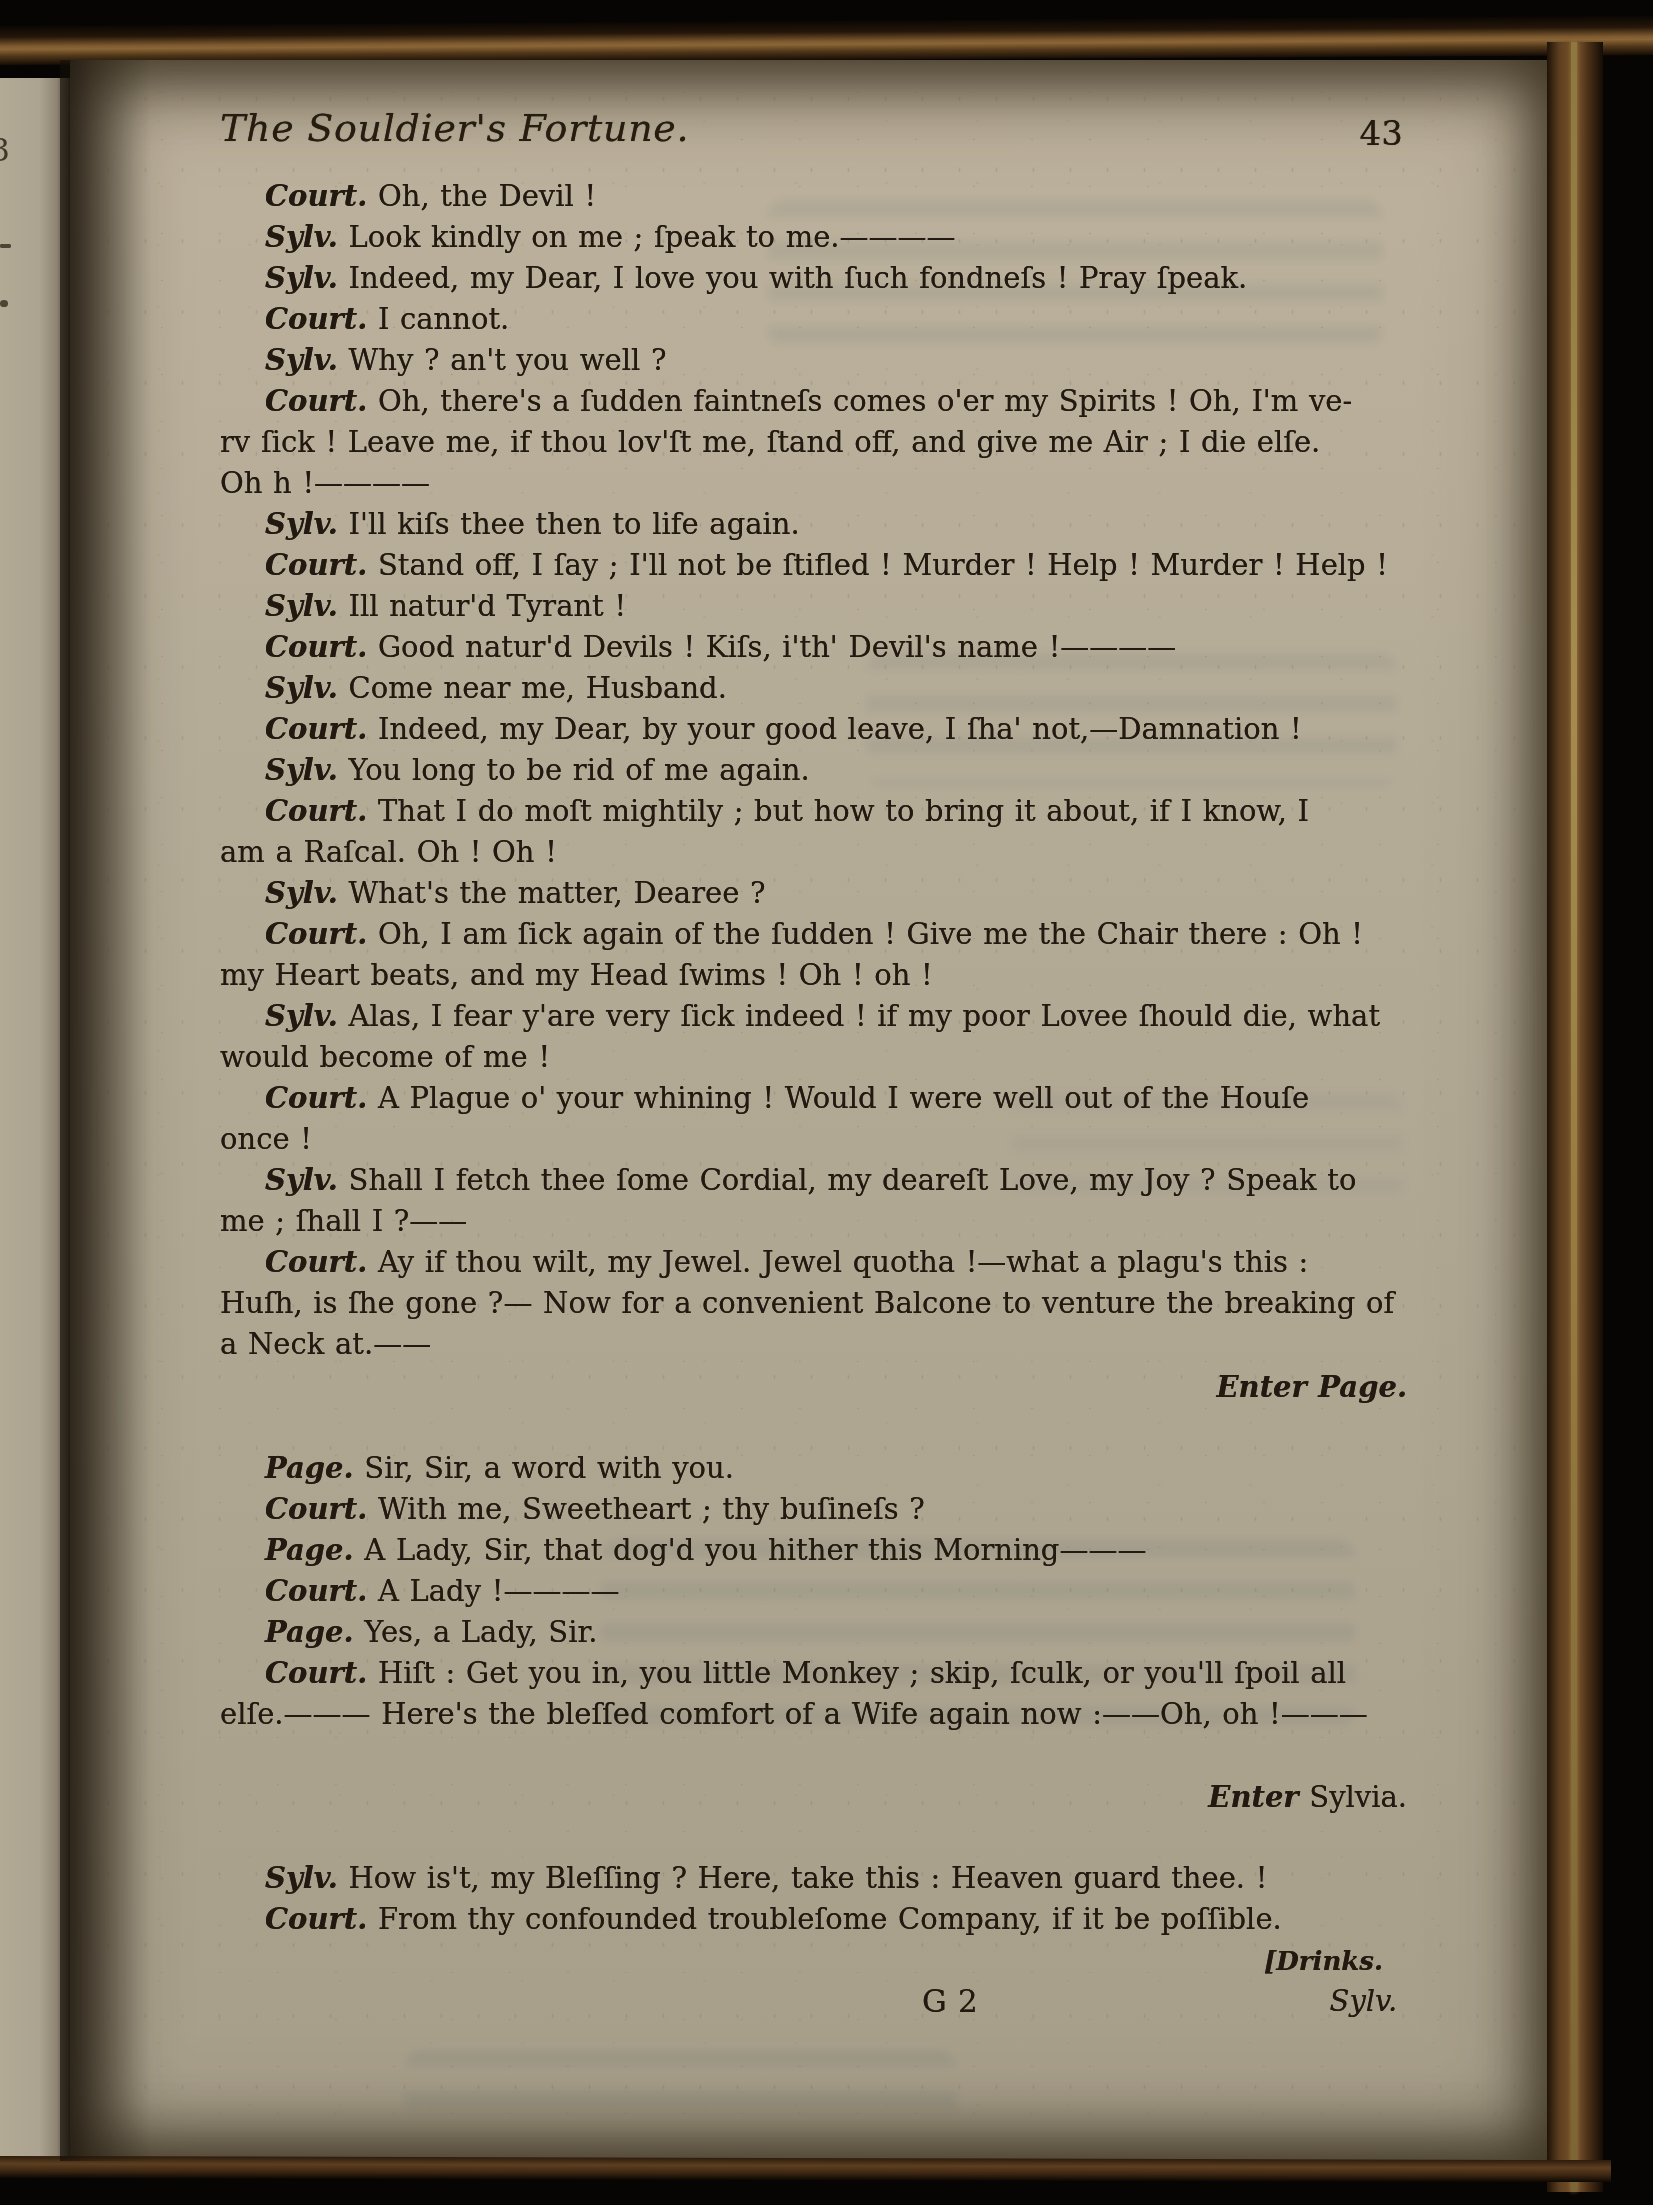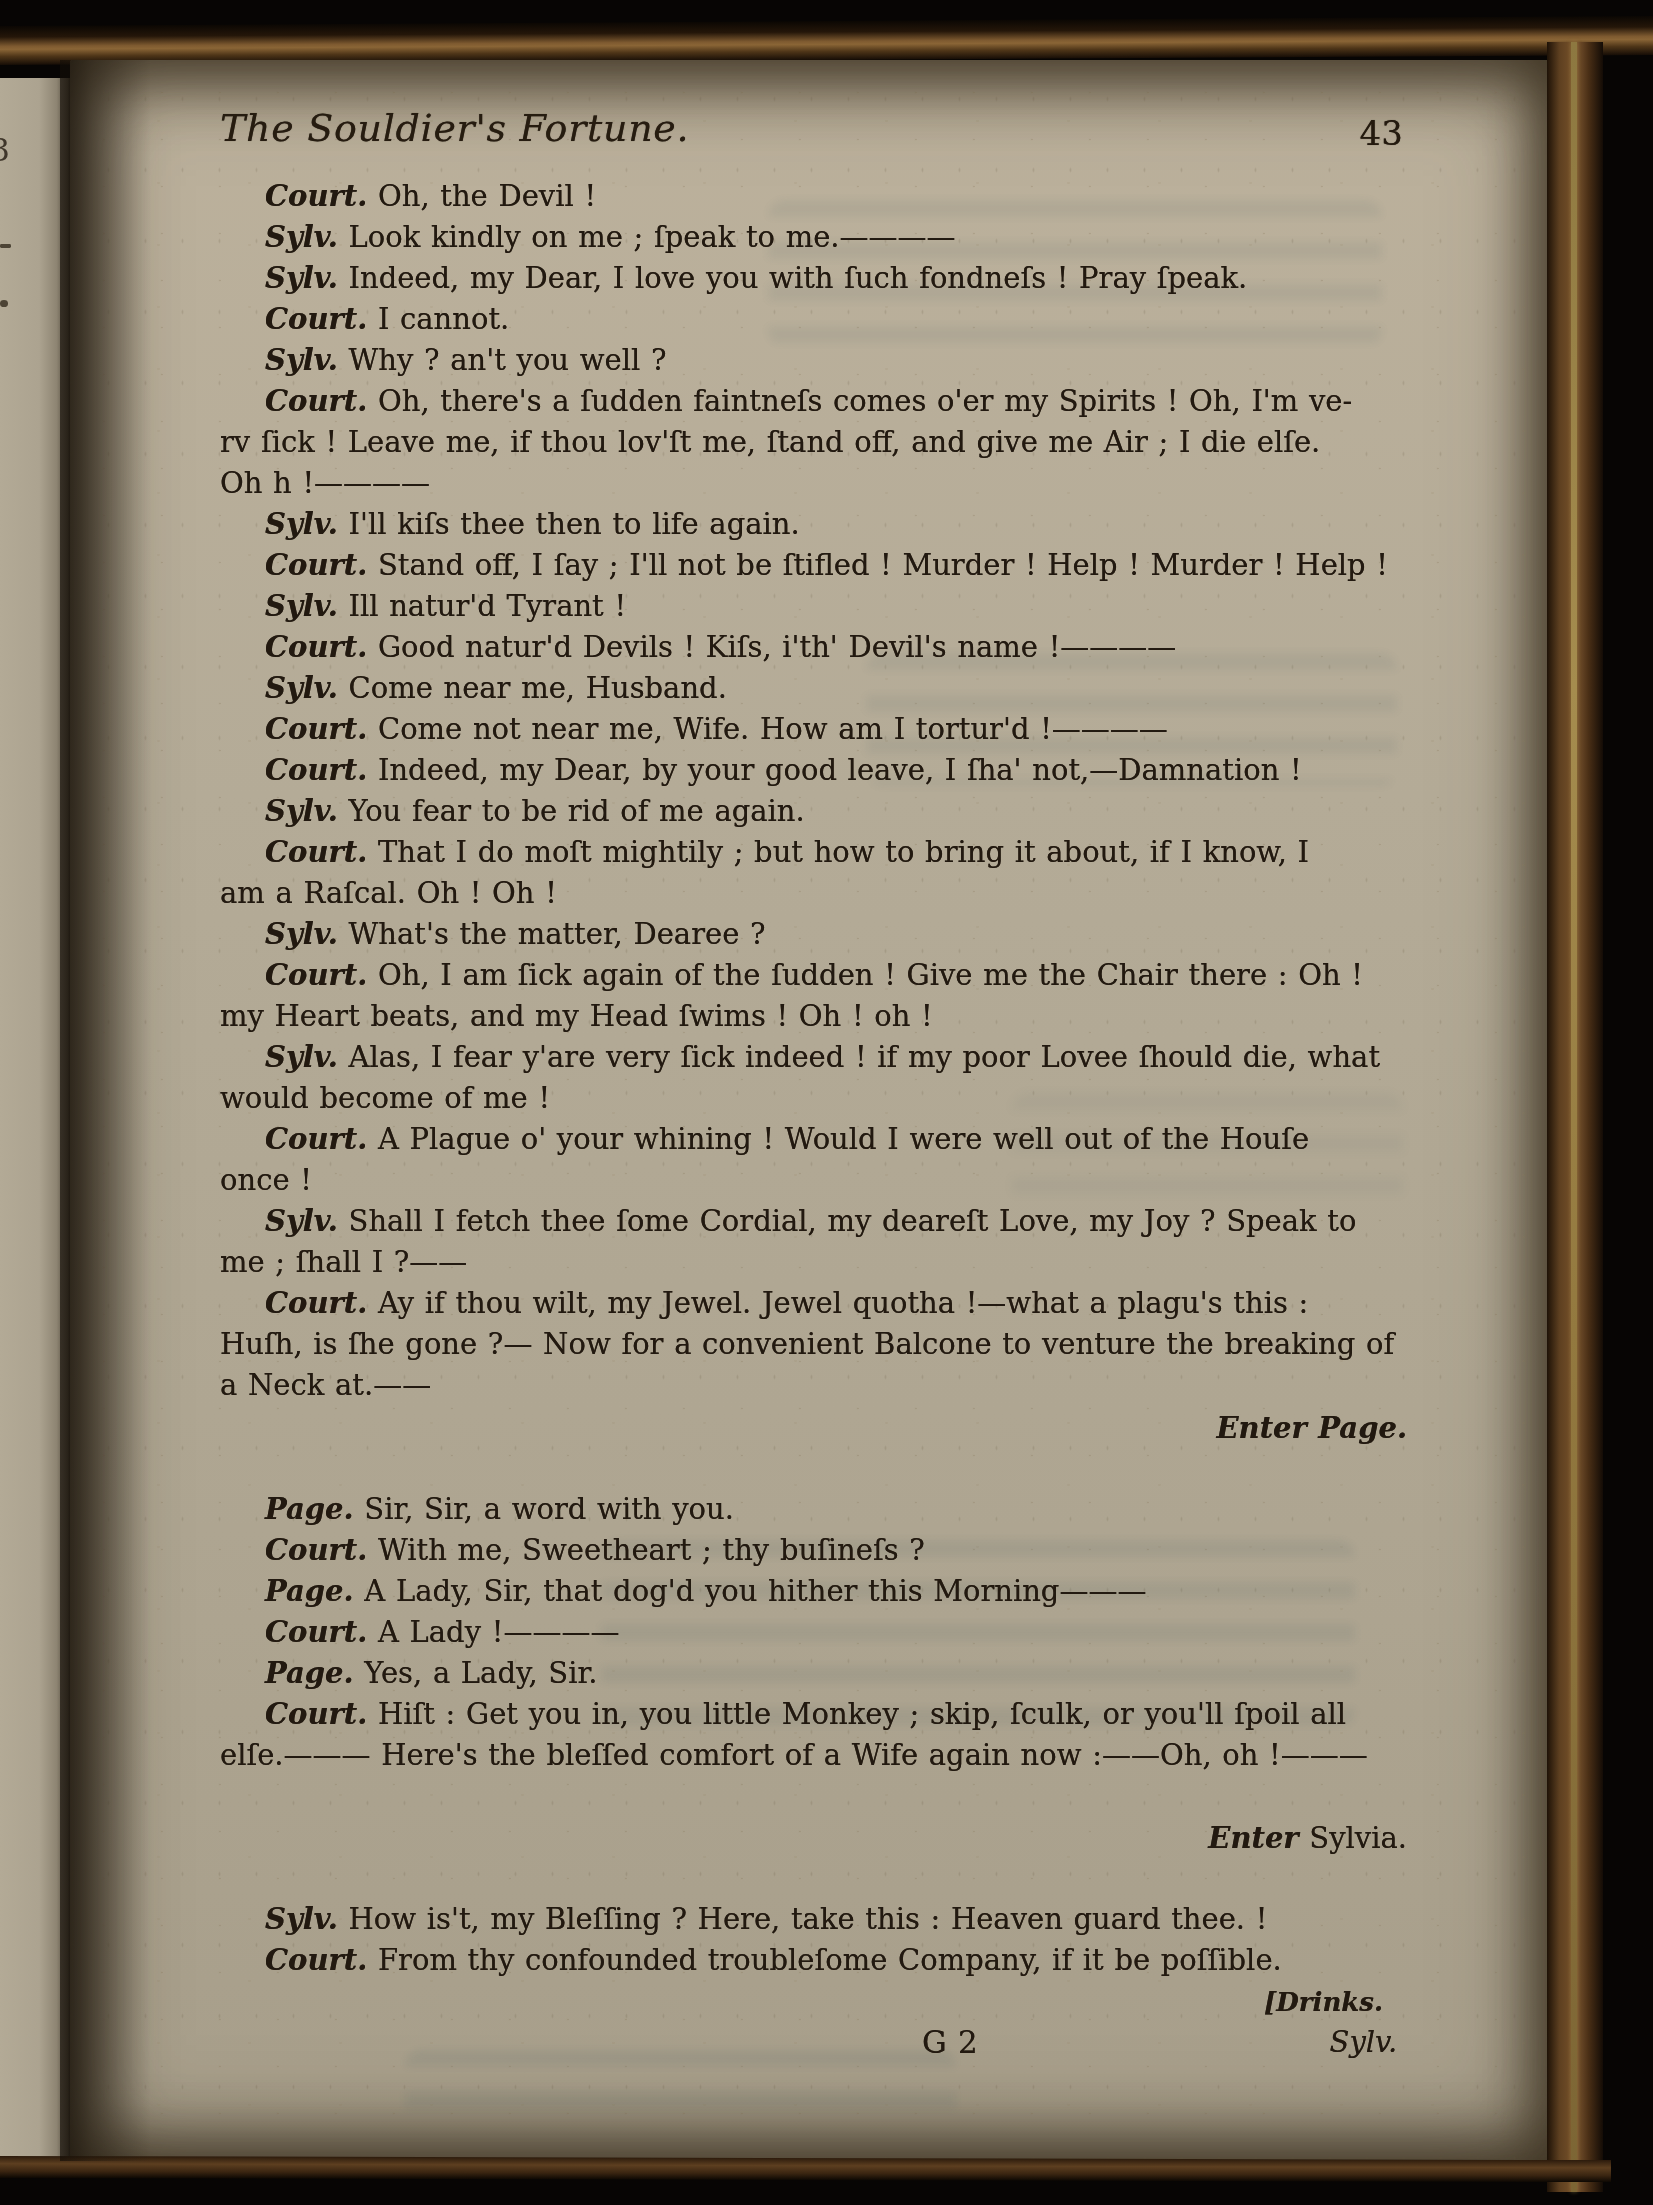--- a/index.html
+++ b/index.html
@@ -159,23 +159,22 @@
         <p class="line ind"><i>Court.</i> <span>I cannot.</span></p>
         <p class="line ind"><i>Sylv.</i> <span>Why ? an't you well ?</span></p>
         <p class="line ind"><i>Court.</i> <span>Oh, there's a ſudden faintneſs comes o'er my Spirits ! Oh, I'm ve-</span></p>
         <p class="line flush"><span>rv ſick ! Leave me, if thou lov'ſt me, ſtand off, and give me Air ; I die elſe.</span></p>
         <p class="line flush"><span>Oh h !————</span></p>
         <p class="line ind"><i>Sylv.</i> <span>I'll kiſs thee then to life again.</span></p>
         <p class="line ind"><i>Court.</i> <span>Stand off, I ſay ; I'll not be ſtifled ! Murder ! Help ! Murder ! Help !</span></p>
         <p class="line ind"><i>Sylv.</i> <span>Ill natur'd Tyrant !</span></p>
         <p class="line ind"><i>Court.</i> <span>Good natur'd Devils ! Kiſs, i'th' Devil's name !————</span></p>
         <p class="line ind"><i>Sylv.</i> <span>Come near me, Husband.</span></p>
-        <p class="line ind"><i>Court.</i> <span>Come not near me, Wife.  How am I tortur'd !————</span></p>
         <p class="line ind"><i>Court.</i> <span>Indeed, my Dear, by your good leave, I ſha' not,—Damnation !</span></p>
-        <p class="line ind"><i>Sylv.</i> <span>You fear to be rid of me again.</span></p>
+        <p class="line ind"><i>Sylv.</i> <span>You long to be rid of me again.</span></p>
         <p class="line ind"><i>Court.</i> <span>That I do moſt mightily ; but how to bring it about, if I know, I</span></p>
         <p class="line flush"><span>am a Raſcal.  Oh ! Oh !</span></p>
         <p class="line ind"><i>Sylv.</i> <span>What's the matter, Dearee ?</span></p>
         <p class="line ind"><i>Court.</i> <span>Oh, I am ſick again of the ſudden ! Give me the Chair there : Oh !</span></p>
         <p class="line flush"><span>my Heart beats, and my Head ſwims ! Oh ! oh !</span></p>
         <p class="line ind"><i>Sylv.</i> <span>Alas, I fear y'are very ſick indeed ! if my poor Lovee ſhould die, what</span></p>
         <p class="line flush"><span>would become of me !</span></p>
         <p class="line ind"><i>Court.</i> <span>A Plague o' your whining ! Would I were well out of the Houſe</span></p>
         <p class="line flush"><span>once !</span></p>
         <p class="line ind"><i>Sylv.</i> <span>Shall I fetch thee ſome Cordial, my deareſt Love, my Joy ? Speak to</span></p>

